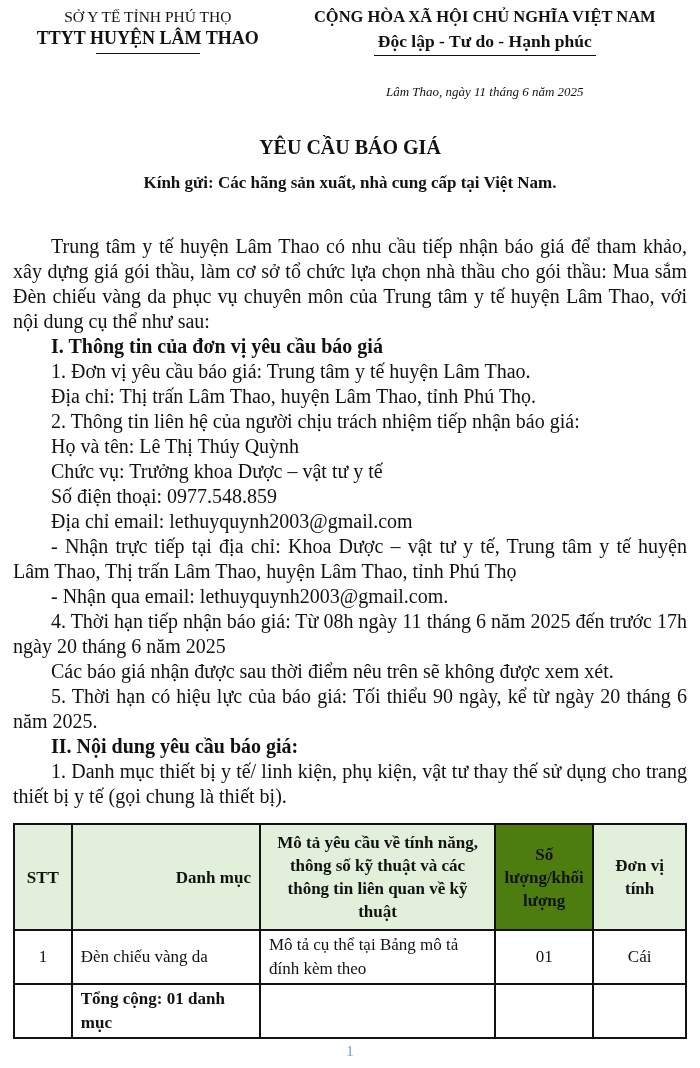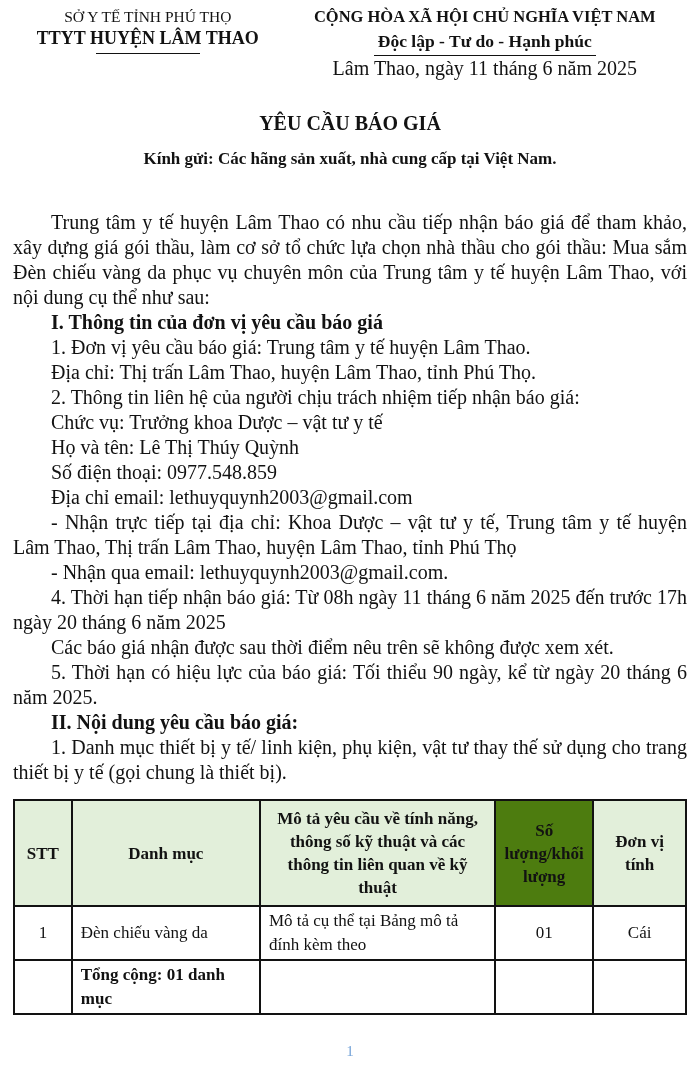--- a/index.html
+++ b/index.html
@@ -60,22 +60,23 @@
     line-height: 23px;
   }
   .nat-line2 .motto {
     display: inline-block;
     font-size: 17.5px;
     font-weight: bold;
     border-bottom: 1.5px solid #121212;
     padding: 0 4px 2px 4px;
   }
   .date-line {
-    margin-top: 0;
-    font-size: 20px;
+    margin-top: 24px;
+    font-size: 13px;
+    font-style: italic;
     line-height: 24px;
   }
   
   .doc-title {
     margin-top: 30px;
     text-align: center;
     font-size: 20px;
     font-weight: bold;
     line-height: 26px;
   }
@@ -167,22 +168,22 @@
 
   <div class="doc-title">YÊU CẦU BÁO GIÁ</div>
   <div class="salutation">Kính gửi: Các hãng sản xuất, nhà cung cấp tại Việt Nam.</div>
 
   <div class="body">
     <p>Trung tâm y tế huyện Lâm Thao có nhu cầu tiếp nhận báo giá để tham khảo, xây dựng giá gói thầu, làm cơ sở tổ chức lựa chọn nhà thầu cho gói thầu: Mua sắm Đèn chiếu vàng da phục vụ chuyên môn của Trung tâm y tế huyện Lâm Thao, với nội dung cụ thể như sau:</p>
     <p class="bold">I. Thông tin của đơn vị yêu cầu báo giá</p>
     <p>1. Đơn vị yêu cầu báo giá: Trung tâm y tế huyện Lâm Thao.</p>
     <p>Địa chỉ: Thị trấn Lâm Thao, huyện Lâm Thao, tỉnh Phú Thọ.</p>
     <p>2. Thông tin liên hệ của người chịu trách nhiệm tiếp nhận báo giá:</p>
+    <p>Họ và tên: Lê Thị Thúy Quỳnh</p>
     <p>Chức vụ: Trưởng khoa Dược – vật tư y tế</p>
-    <p>Họ và tên: Lê Thị Thúy Quỳnh</p>
     <p>Số điện thoại: 0977.548.859</p>
     <p>Địa chỉ email: lethuyquynh2003@gmail.com</p>
     <p>- Nhận trực tiếp tại địa chỉ: Khoa Dược – vật tư y tế, Trung tâm y tế huyện Lâm Thao, Thị trấn Lâm Thao, huyện Lâm Thao, tỉnh Phú Thọ</p>
     <p>- Nhận qua email: lethuyquynh2003@gmail.com.</p>
     <p>4. Thời hạn tiếp nhận báo giá: Từ 08h ngày 11 tháng 6 năm 2025 đến trước 17h ngày 20 tháng 6 năm 2025</p>
     <p>Các báo giá nhận được sau thời điểm nêu trên sẽ không được xem xét.</p>
     <p>5. Thời hạn có hiệu lực của báo giá: Tối thiểu 90 ngày, kể từ ngày 20 tháng 6 năm 2025.</p>
     <p class="bold">II. Nội dung yêu cầu báo giá:</p>
     <p>1. Danh mục thiết bị y tế/ linh kiện, phụ kiện, vật tư thay thế sử dụng cho trang thiết bị y tế (gọi chung là thiết bị).</p>
   </div>
@@ -191,21 +192,21 @@
     <colgroup>
       <col class="col-stt">
       <col class="col-dm">
       <col class="col-mota">
       <col class="col-sl">
       <col class="col-dvt">
     </colgroup>
     <thead>
       <tr>
         <th style="background: rgb(226, 239, 218);">STT</th>
-        <th style="background: rgb(226, 239, 218);">Danh mục</th>
+        <th style="background: rgb(226, 239, 218); text-align: right;">Danh mục</th>
         <th style="background: rgb(226, 239, 218);">Mô tả yêu cầu về tính năng, thông số kỹ thuật và các thông tin liên quan về kỹ thuật</th>
         <th style="background: #4d7c0f;">Số lượng/khối lượng</th>
         <th style="background: rgb(226, 239, 218);">Đơn vị tính</th>
       </tr>
     </thead>
     <tbody>
       <tr class="row-data">
         <td class="cell-center">1</td>
         <td class="cell-left">Đèn chiếu vàng da</td>
         <td class="cell-left">Mô tả cụ thể tại Bảng mô tả đính kèm theo</td>

